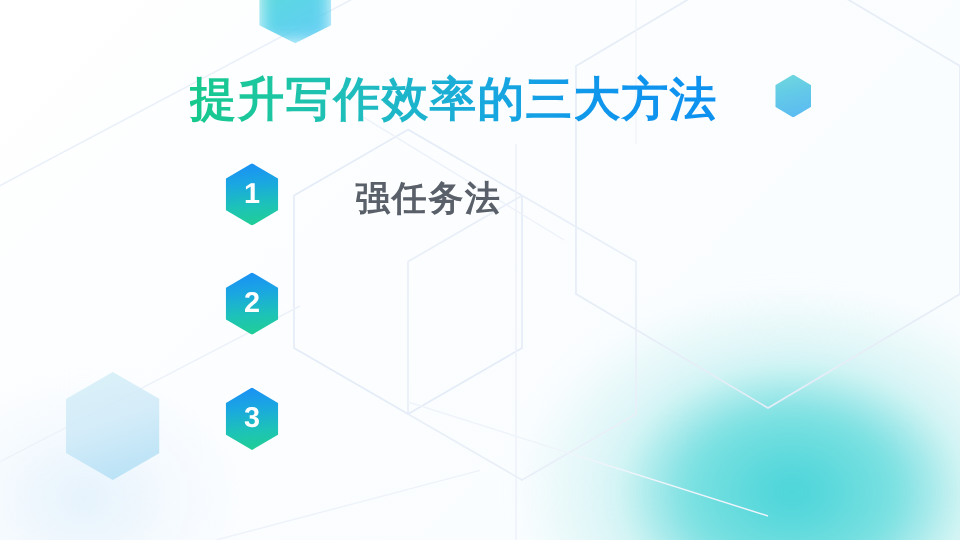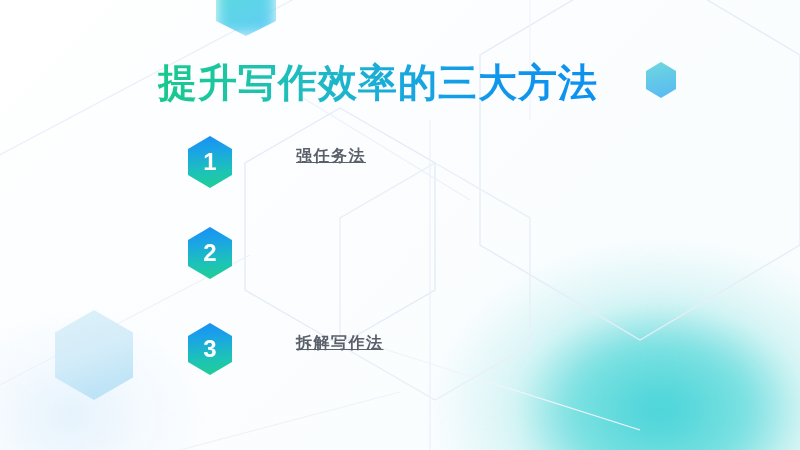--- a/index.html
+++ b/index.html
@@ -119,26 +119,25 @@
     color: #ffffff;
     font-size: 24px;
     font-weight: 700;
     line-height: 1;
     margin-top: -1px;
   }
   .item-label {
     position: absolute;
     left: 296px;
     top: 10px;
-    font-size: 16px;
+    font-size: 29px;
     font-weight: 700;
     color: #5a6069;
     letter-spacing: 1.5px;
     white-space: nowrap;
-    text-decoration: underline;
   }
 </style>
 </head>
 <body>
 
 <div id="slide">
 
   <div class="bg-base"></div>
   <div class="glow-bl"></div>
   <div class="glow-br"></div>
@@ -175,16 +174,15 @@
   <div class="item" style="top:227px">
     <div class="badge">
       <span class="badge-num">2</span>
     </div>
   </div>
 
   <div class="item" style="top:323px">
     <div class="badge">
       <span class="badge-num">3</span>
     </div>
-    <div class="item-label">拆解写作法</div>
   </div>
 
 </div>
 
 </body></html>

